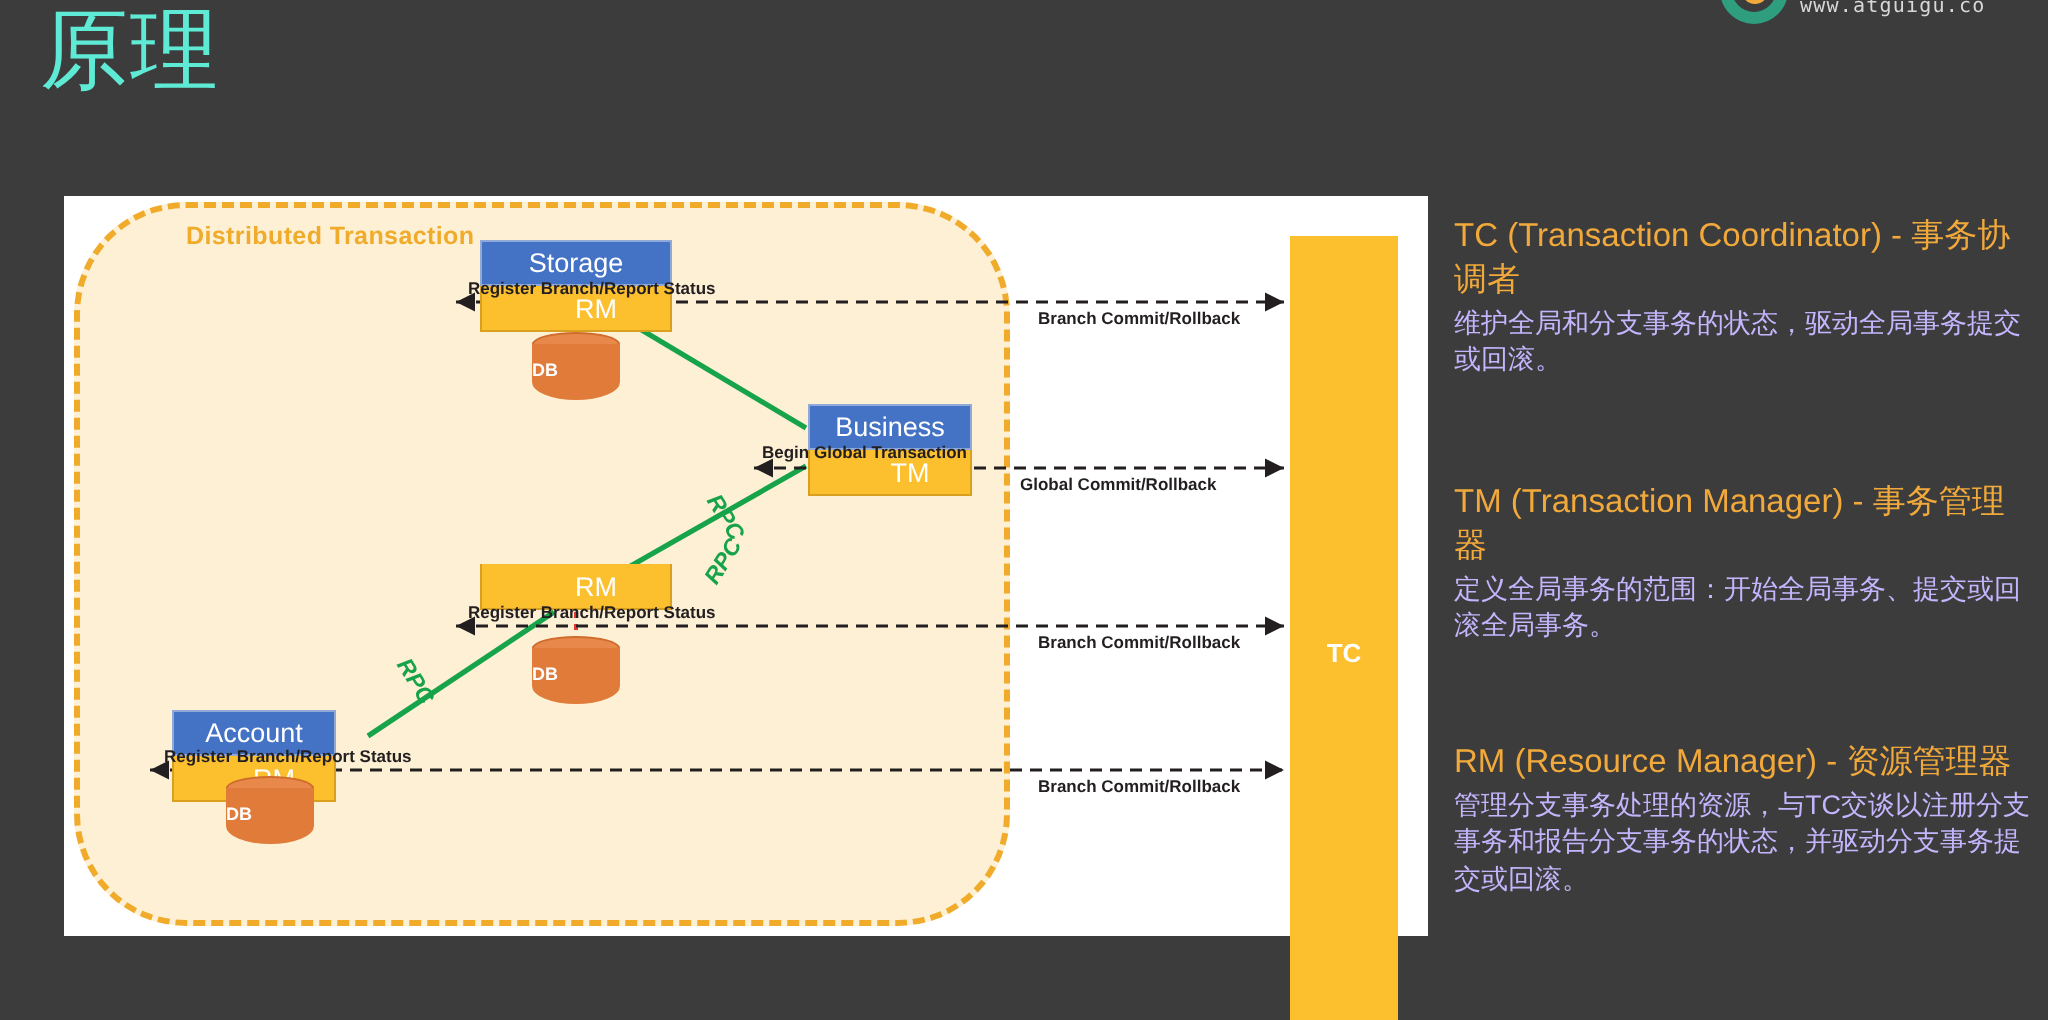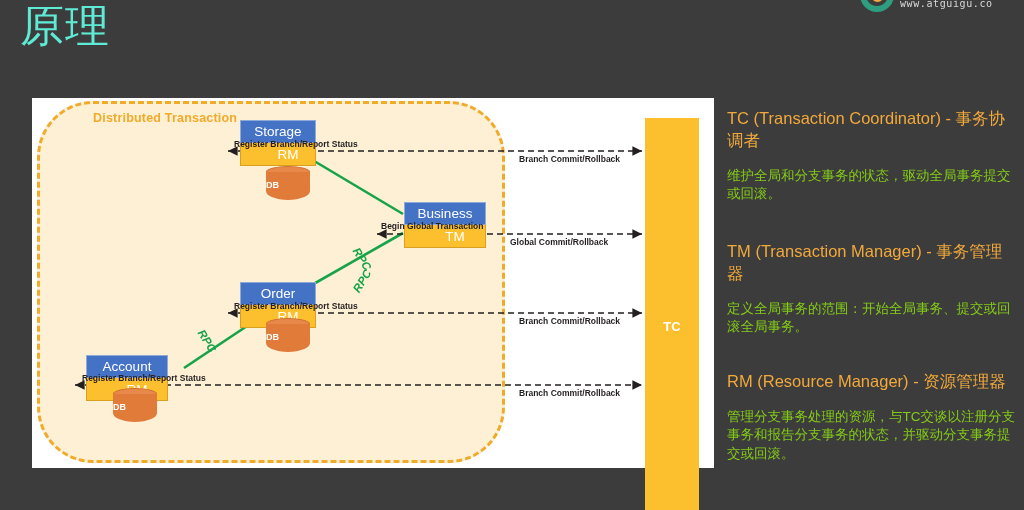--- a/index.html
+++ b/index.html
@@ -48,21 +48,21 @@
     background: #fdf0d5;
   }
   .dt-label {
     position: absolute; left: 33px; top: 13px;
     color: #f0ab2b; font-size: 12.5px; font-weight: 700;
     letter-spacing: 0.2px;
     padding-left: 28px;
   }
 
   
-  .node { position: absolute; width: 76px; }
+  .node { position: absolute; width: 96px; }
   .node .top {
     height: 23px; background: #4472c4; color: #fff;
     display: flex; align-items: center; justify-content: center;
     font-size: 13.5px; border: 1px solid #8fa9d8;
   }
   .node .bot {
     height: 23px; background: #fcbf2e; color: #fff;
     display: flex; align-items: center; justify-content: center;
     font-size: 13.5px; border: 1px solid #d9a01f; border-top: none; padding-left: 20px;
   }
@@ -104,22 +104,22 @@
   }
 
   
   .panel { position: absolute; left: 727px; top: 108px; width: 290px; }
   .blk { margin-bottom: 16px; }
   .blk .h {
     color: #f2a93b; font-size: 16.5px; line-height: 1.32;
     font-weight: 400;
   }
   .blk .d {
-    color: #84cc16; font-size: 13.5px; line-height: 1.38;
-    margin-top: 15px;
+    color: #c4b5fd; font-size: 13.5px; line-height: 1.38;
+    margin-top: 1px;
   }
   .b1 { position: absolute; top: 0; }
   .b2 { position: absolute; top: 133px; }
   .b3 { position: absolute; top: 263px; }
 </style>
 </head>
 <body>
 
 <div id="root">
 
@@ -187,21 +187,20 @@
       <div class="body"></div>
       <div class="lbl">DB</div>
     </div>
 
     <div class="node wide" style="left:372px; top:104px;">
       <div class="top">Business</div>
       <div class="bot">TM</div>
     </div>
 
     <div class="node" style="left:208px; top:184px;">
-      <div class="top">Order</div>
       <div class="bot">RM</div>
     </div>
     <div class="db" style="left:234px; top:220px;">
       <div class="cap"></div>
       <div class="body"></div>
       <div class="lbl">DB</div>
     </div>
 
     <div class="node wide" style="left:54px; top:257px;">
       <div class="top">Account</div>

